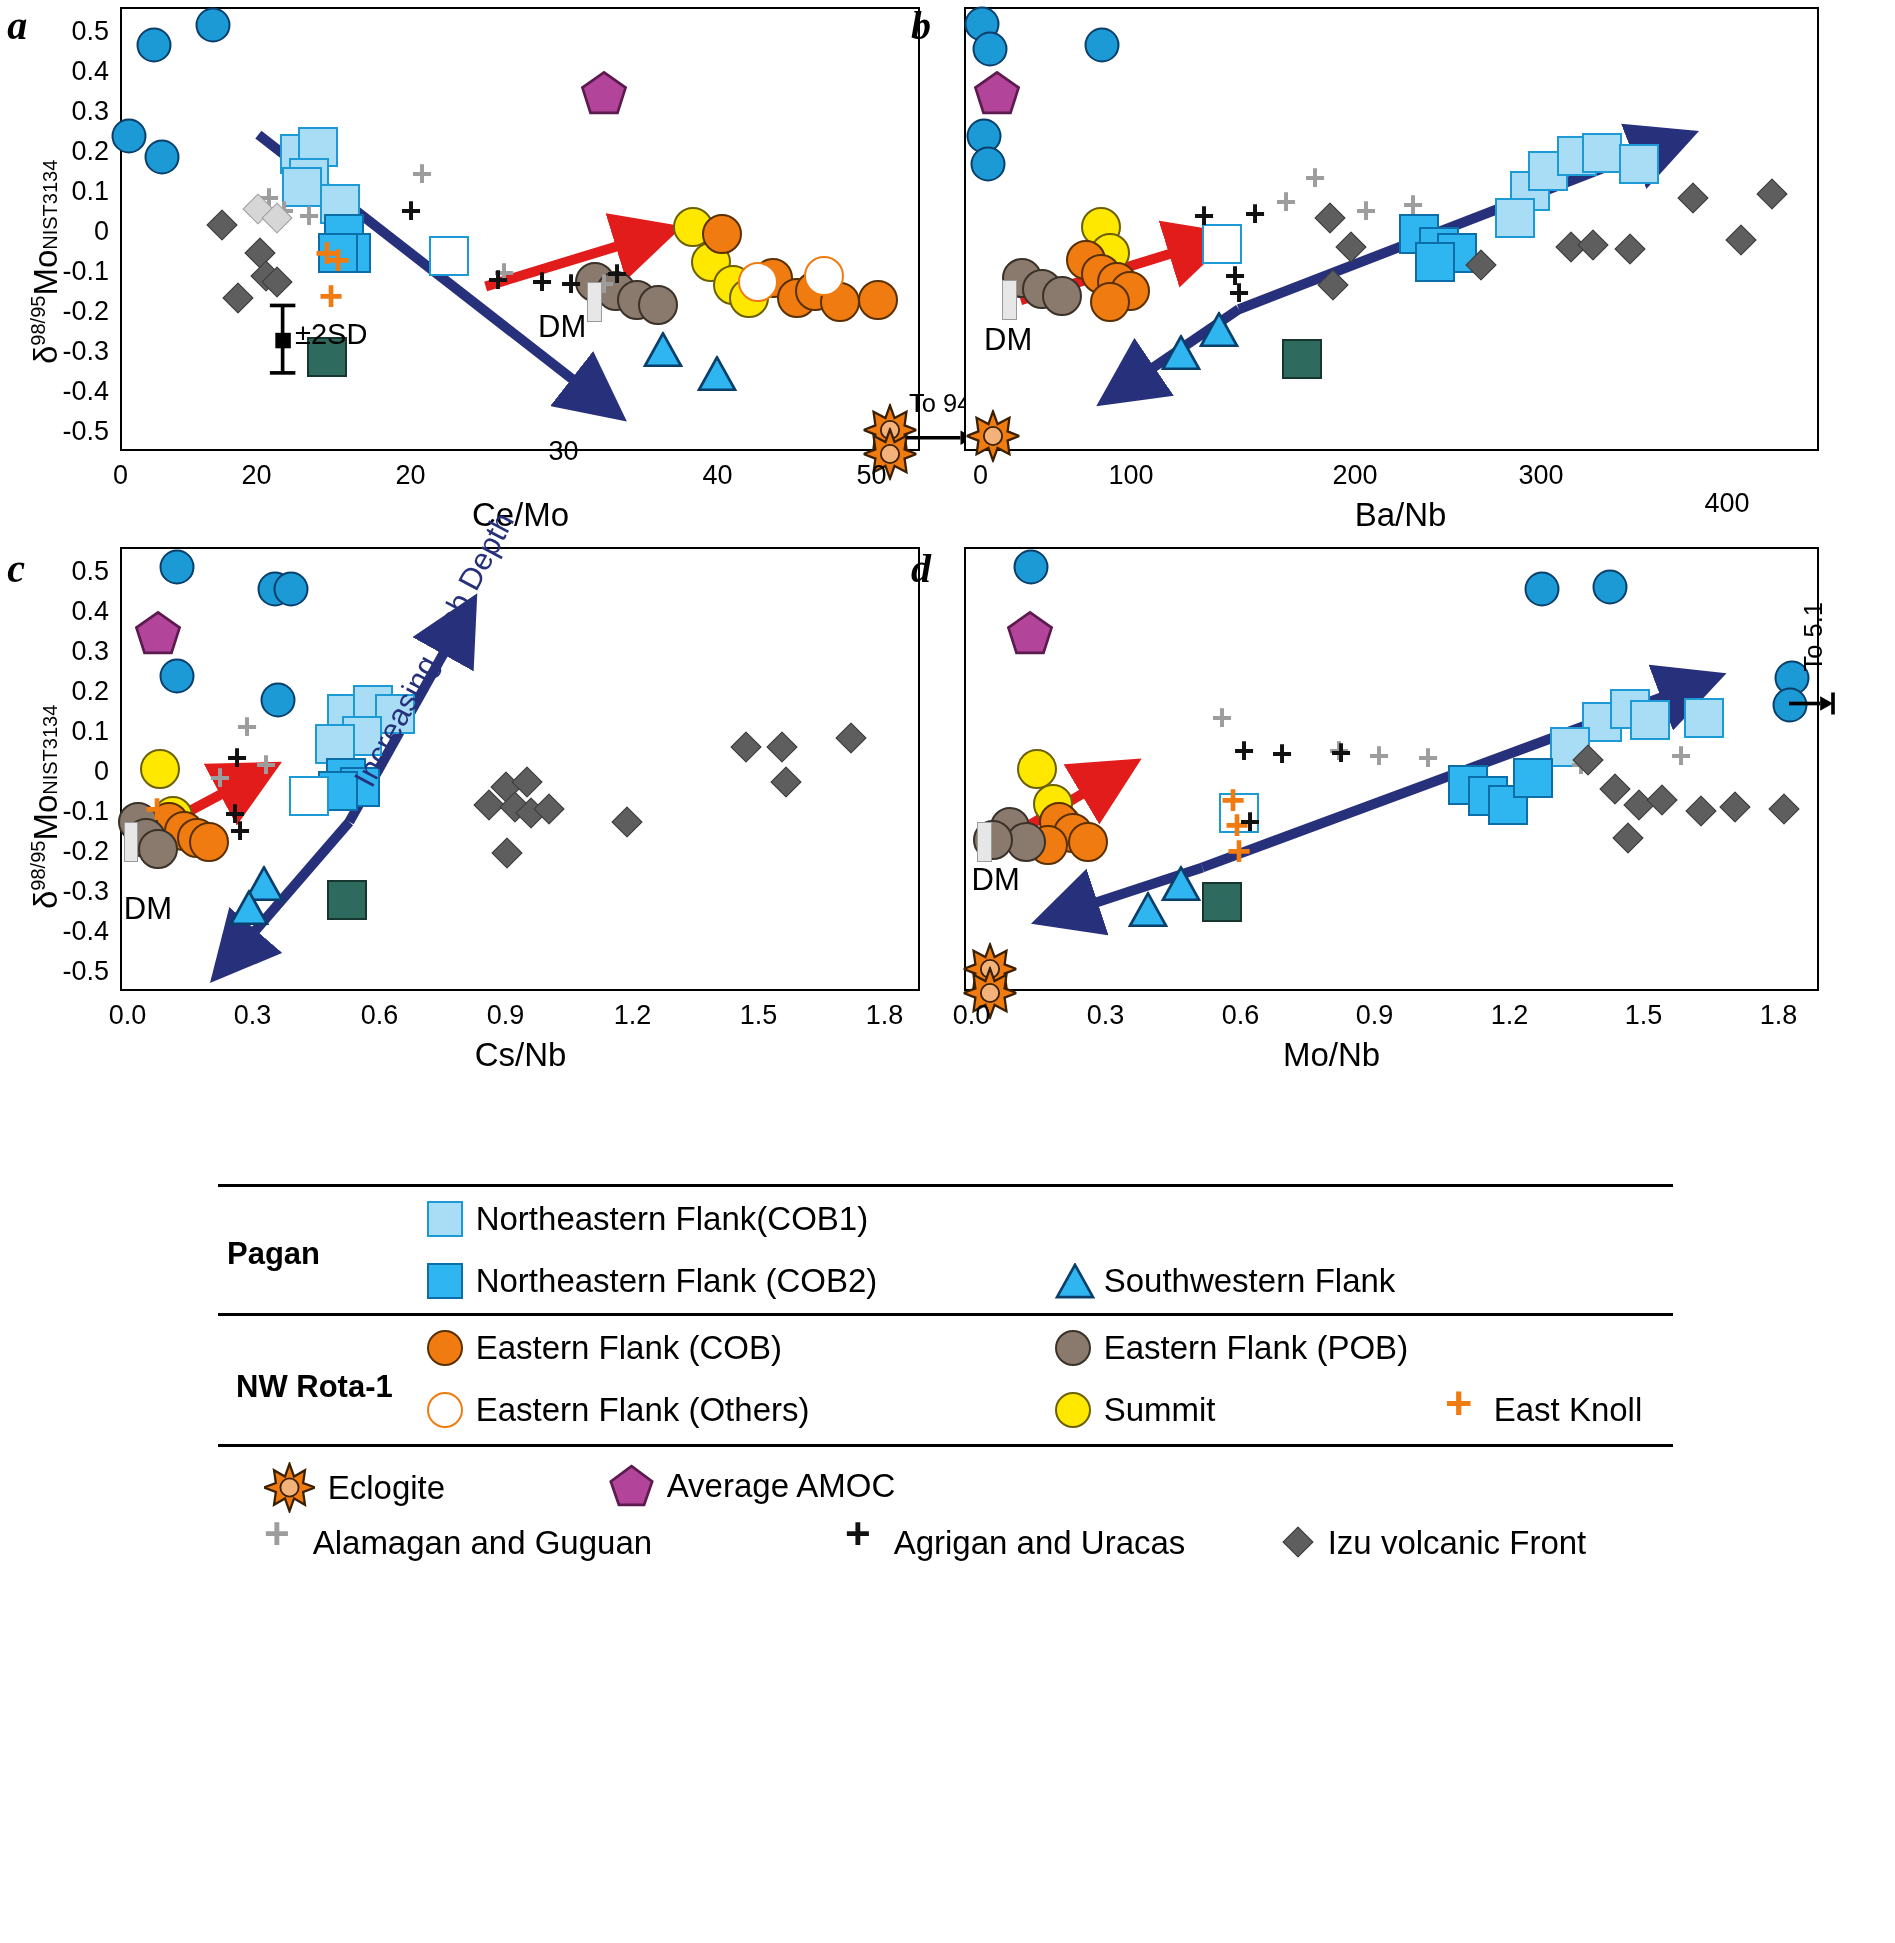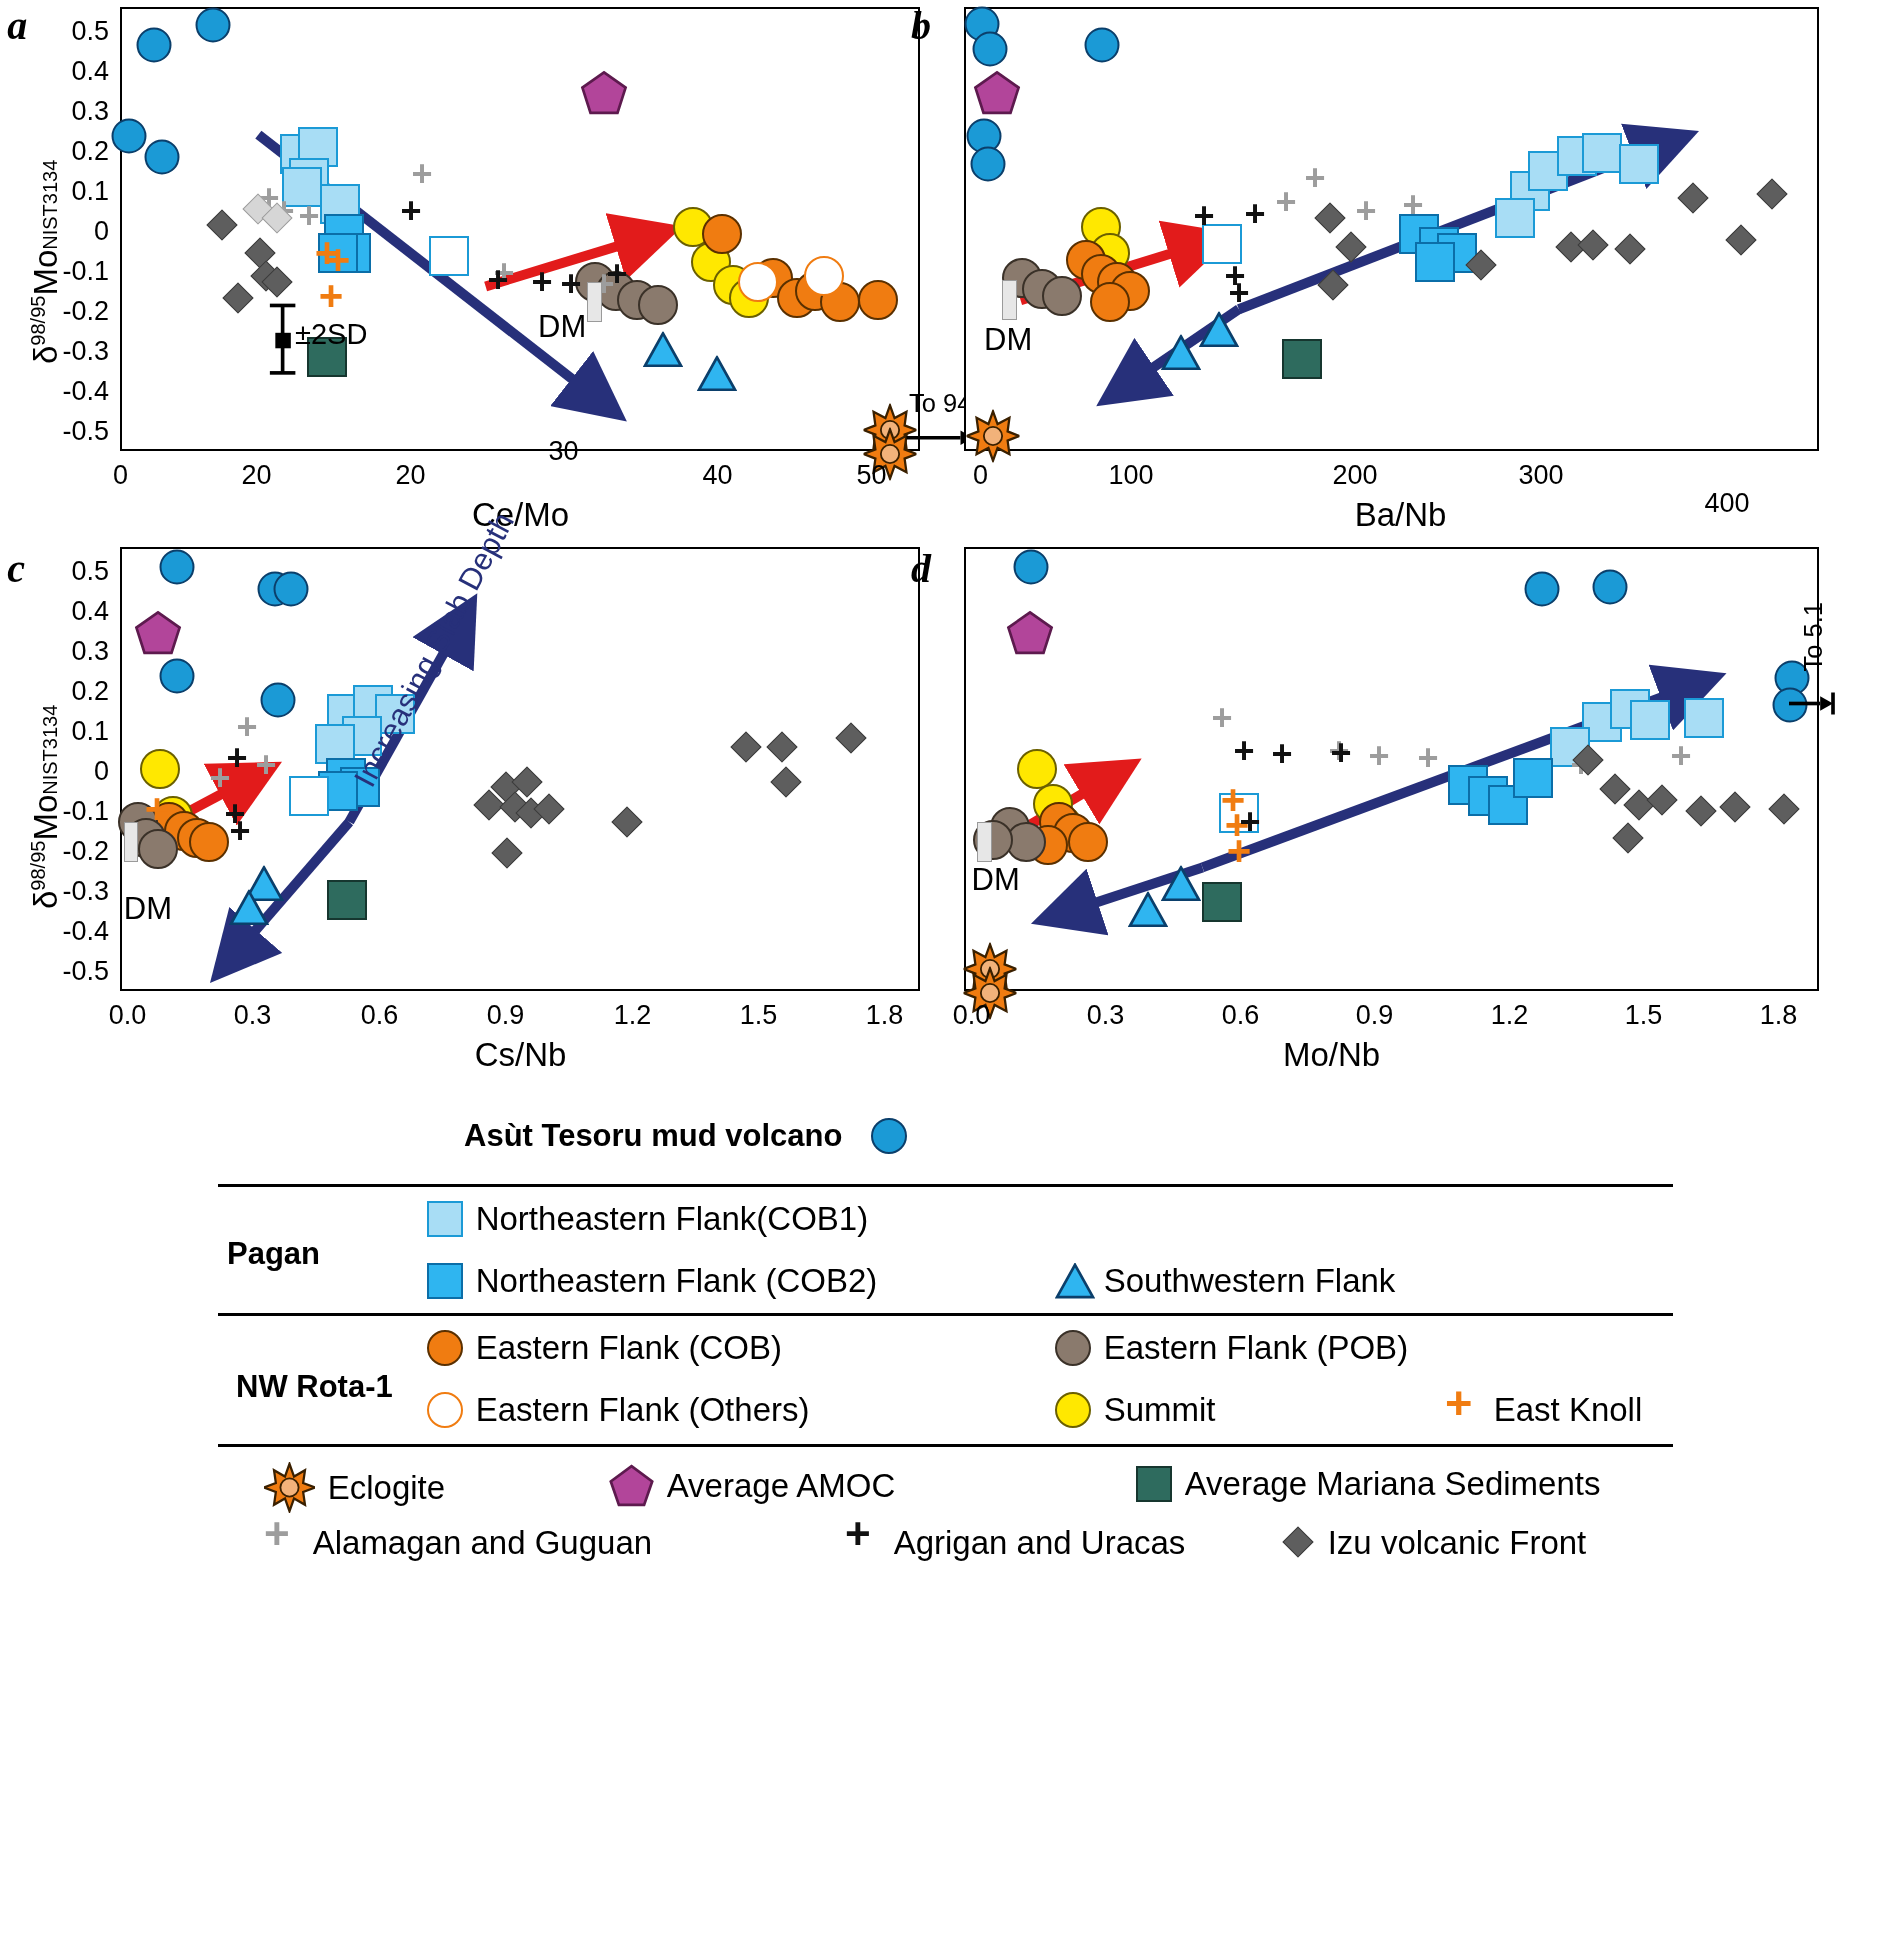--- a/index.html
+++ b/index.html
@@ -555,26 +555,20 @@
     <div class="ticklbl" style="left:1213px;top:1000px;width:55px;">0.6</div>
     <div class="ticklbl" style="left:1347px;top:1000px;width:55px;">0.9</div>
     <div class="ticklbl" style="left:1482px;top:1000px;width:55px;">1.2</div>
     <div class="ticklbl" style="left:1616px;top:1000px;width:55px;">1.5</div>
     <div class="ticklbl" style="left:1751px;top:1000px;width:55px;">1.8</div>
   </div>
   <div class="axlabel" style="left:1204px;top:1036px;width:255px;">Mo/Nb</div>
 
   <div class="legend" style="left:209px;top:1109px;width:1473px;height:818px;">
 
-    <div class="lgitem" style="left:255px;top:9px;">
-      <span class="lgtitle">Asùt Tesoru mud volcano</span>
-      <span class="swatch" style="width:36px;height:36px;margin-left:16.4px;">
-        <span style="position:absolute;left:0;top:0;width:36px;height:36px;border-radius:50%;background:#1b9ad6;border:2.7px solid #0b3f6b;box-sizing:border-box;"></span>
-      </span>
-    </div>
 
     <div class="hr" style="left:9px;top:75px;width:1455px;"></div>
 
     <div class="lgtitle" style="position:absolute;left:18px;top:127px;">Pagan</div>
 
     <div class="lgitem" style="left:218px;top:91px;">
       <span class="swatch">
         <span style="position:absolute;left:0;top:0;width:36px;height:36px;background:#a8ddf5;border:2.7px solid #1b9ad6;box-sizing:border-box;"></span>
       </span>
       <span class="txt">Northeastern Flank(COB1)</span>
@@ -641,26 +635,20 @@
       <span class="txt">Eclogite</span>
     </div>
     <div class="lgitem" style="left:400px;top:355px;">
       <span class="swatch" style="width:45px;height:44px;">
         <svg width="45" height="44" viewBox="0 0 50 48">
             <polygon points="25,2 48,19 39,45 11,45 2,19" fill="#b2459a" stroke="#5d1a4e" stroke-width="3"></polygon>
           </svg>
       </span>
       <span class="txt">Average AMOC</span>
     </div>
-    <div class="lgitem" style="left:927px;top:356px;">
-      <span class="swatch">
-        <span style="position:absolute;left:0;top:0;width:36px;height:36px;background:#2e6b5e;border:2.7px solid #16362f;box-sizing:border-box;"></span>
-      </span>
-      <span class="txt">Average Mariana Sediments</span>
-    </div>
 
     <div class="lgitem" style="left:55px;top:415px;">
       <span class="swatch" style="width:36px;">
         <span style="position:absolute;left:0;top:-12.7px;font-size:44px;font-weight:bold;color:#9d9d9d;line-height:1;">+</span>
       </span>
       <span class="txt">Alamagan and Guguan</span>
     </div>
     <div class="lgitem" style="left:636px;top:415px;">
       <span class="swatch" style="width:36px;">
         <span style="position:absolute;left:0;top:-12.7px;font-size:44px;font-weight:bold;color:#111;line-height:1;">+</span>

